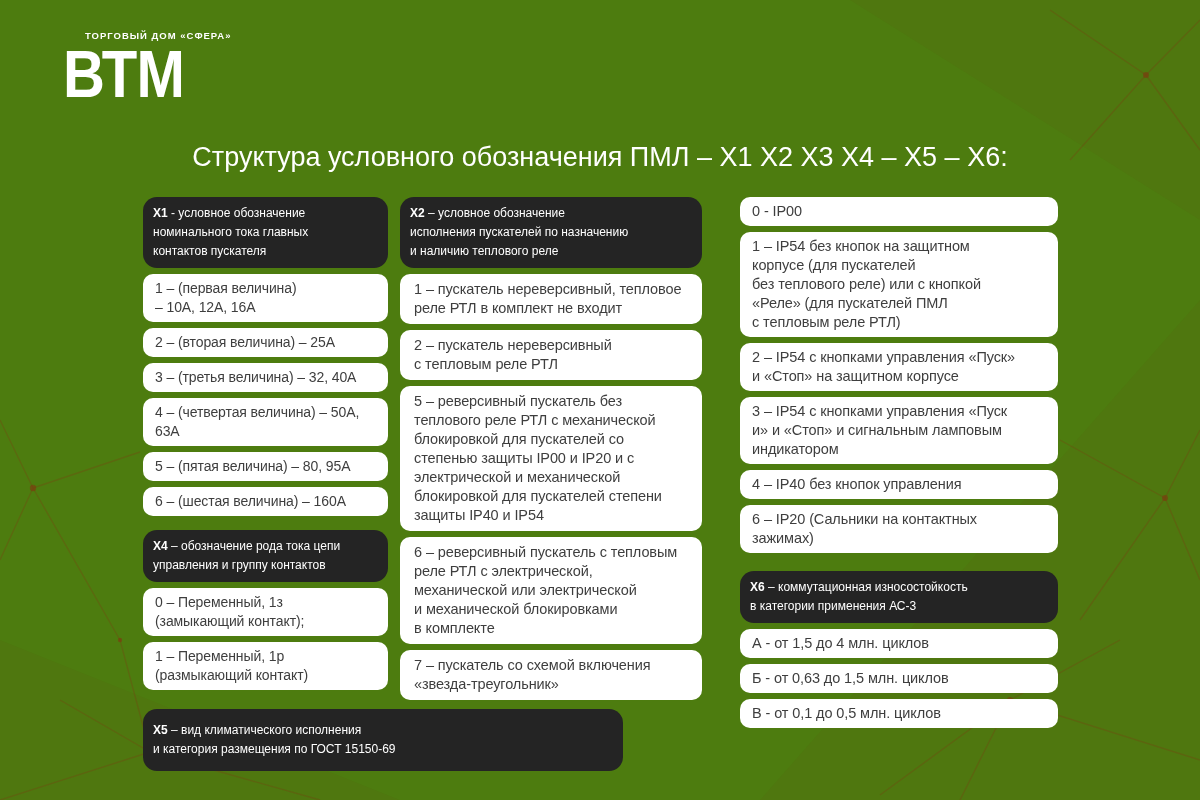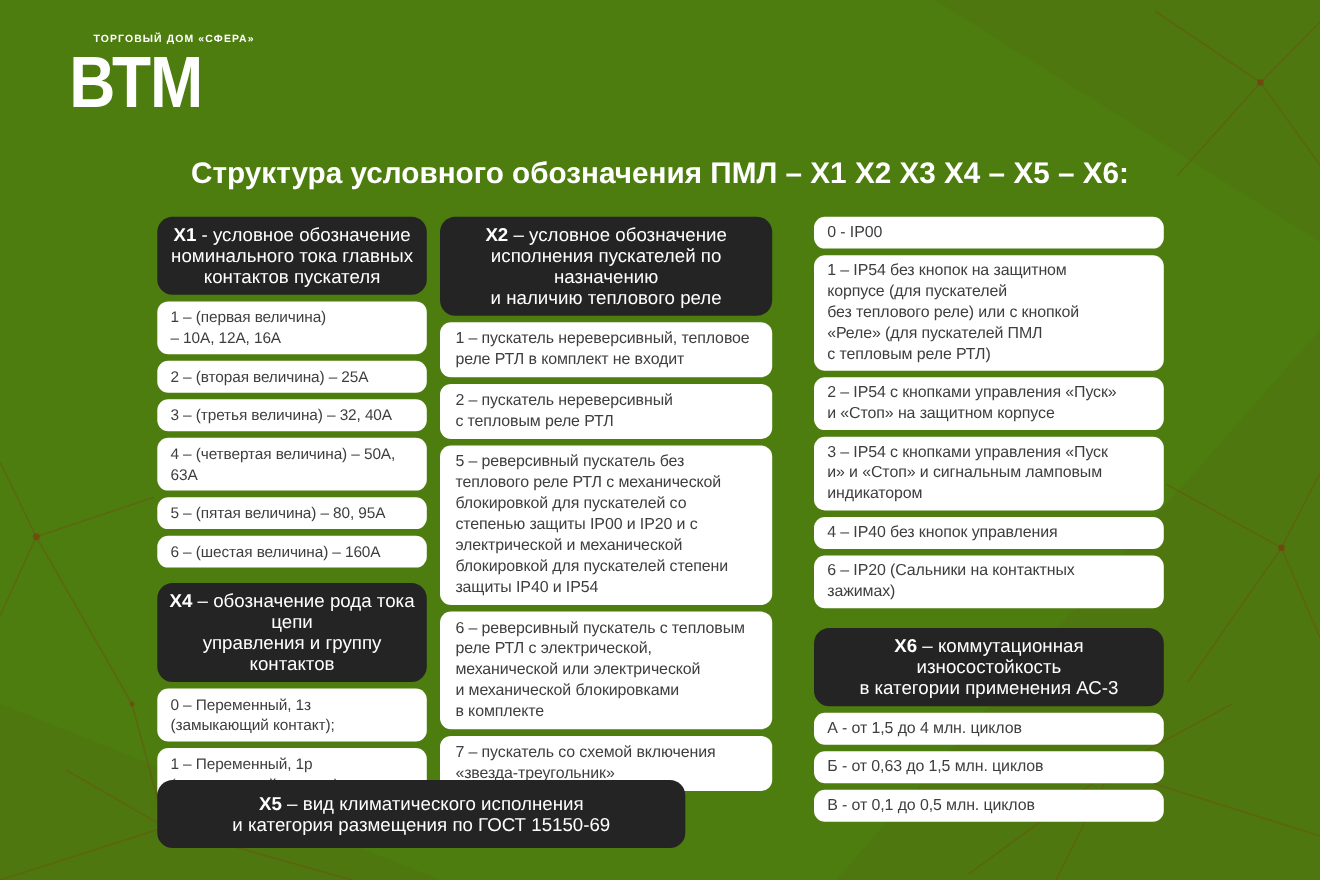--- a/index.html
+++ b/index.html
@@ -13,31 +13,31 @@
   .logo .tagline {
     margin-left:22px; font-size:9.5px; font-weight:bold; letter-spacing:1px;
     white-space:nowrap;
   }
   .logo .brand {
     font-size:66px; font-weight:bold; line-height:1.02; letter-spacing:-1px;
     transform:scaleX(0.88); transform-origin:left top;
   }
   .title {
     position:absolute; left:0; top:142px; width:1200px; margin:0; z-index:2;
-    text-align:center; color:#fff; font-size:27px; font-weight:bold;
+    text-align:center; color:#fff; font-size:27px; font-weight:normal;
   }
   .col { position:absolute; z-index:2; display:flex; flex-direction:column; gap:6px; }
   .col-1 { left:143px; top:197px; width:245px; }
   .col-2 { left:400px; top:197px; width:302px; }
   .col-3 { left:740px; top:197px; width:318px; }
   .hdr {
     box-sizing:border-box; width:100%;
     background:#242424; color:#fff; border-radius:14px;
-    padding:7px 10px; font-size:17px; line-height:19px;
-    text-align:center; white-space:pre-line;
+    padding:7px 10px; font-size:12px; line-height:19px;
+    text-align:left; white-space:pre-line;
   }
   .hdr b { font-weight:bold; }
   .block {
     box-sizing:border-box; width:100%;
     background:#fff; color:#3E3E3E; border-radius:10px;
     padding:5px 12px; font-size:14.5px; line-height:19px;
     letter-spacing:-0.1px; white-space:pre-line;
   }
   .col-1 .block { font-size:14px; }
   .col-2 .block { padding:6px 14px; }

